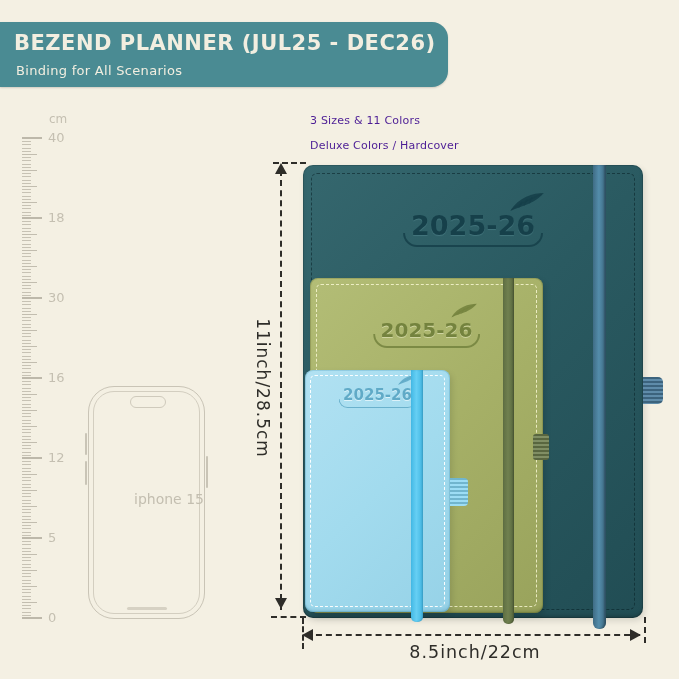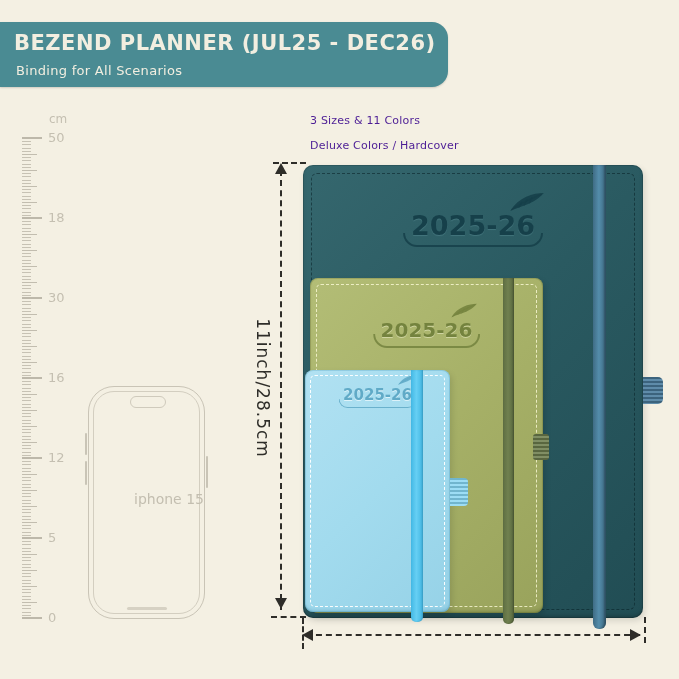--- a/index.html
+++ b/index.html
@@ -120,21 +120,21 @@
     <div>3 Sizes &amp; 11 Colors</div>
     <div>Deluxe Colors / Hardcover</div>
   </div>
 
   <div class="ruler">
     <div class="ruler-mm"></div>
     <div class="ruler-cm"></div>
     <div class="ruler-unit">cm</div>
     <div class="rt" style="top:16px">
         <i></i>
-        <b>50</b>
+        <b>40</b>
       </div>
     <div class="rt" style="top:96px">
         <i></i>
         <b>18</b>
       </div>
     <div class="rt" style="top:176px">
         <i></i>
         <b>30</b>
       </div>
     <div class="rt" style="top:256px">
@@ -214,14 +214,15 @@
   <div class="dim vext-bot"></div>
   <div class="dim arr up"></div>
   <div class="dim arr down"></div>
   <div class="dim vlabel">11inch/28.5cm</div>
 
   <div class="dim hline"></div>
   <div class="dim hext-l"></div>
   <div class="dim hext-r"></div>
   <div class="dim arr left"></div>
   <div class="dim arr right"></div>
+  <div class="dim hlabel">8.5inch/22cm</div>
 
 </div>
 
 </body></html>

